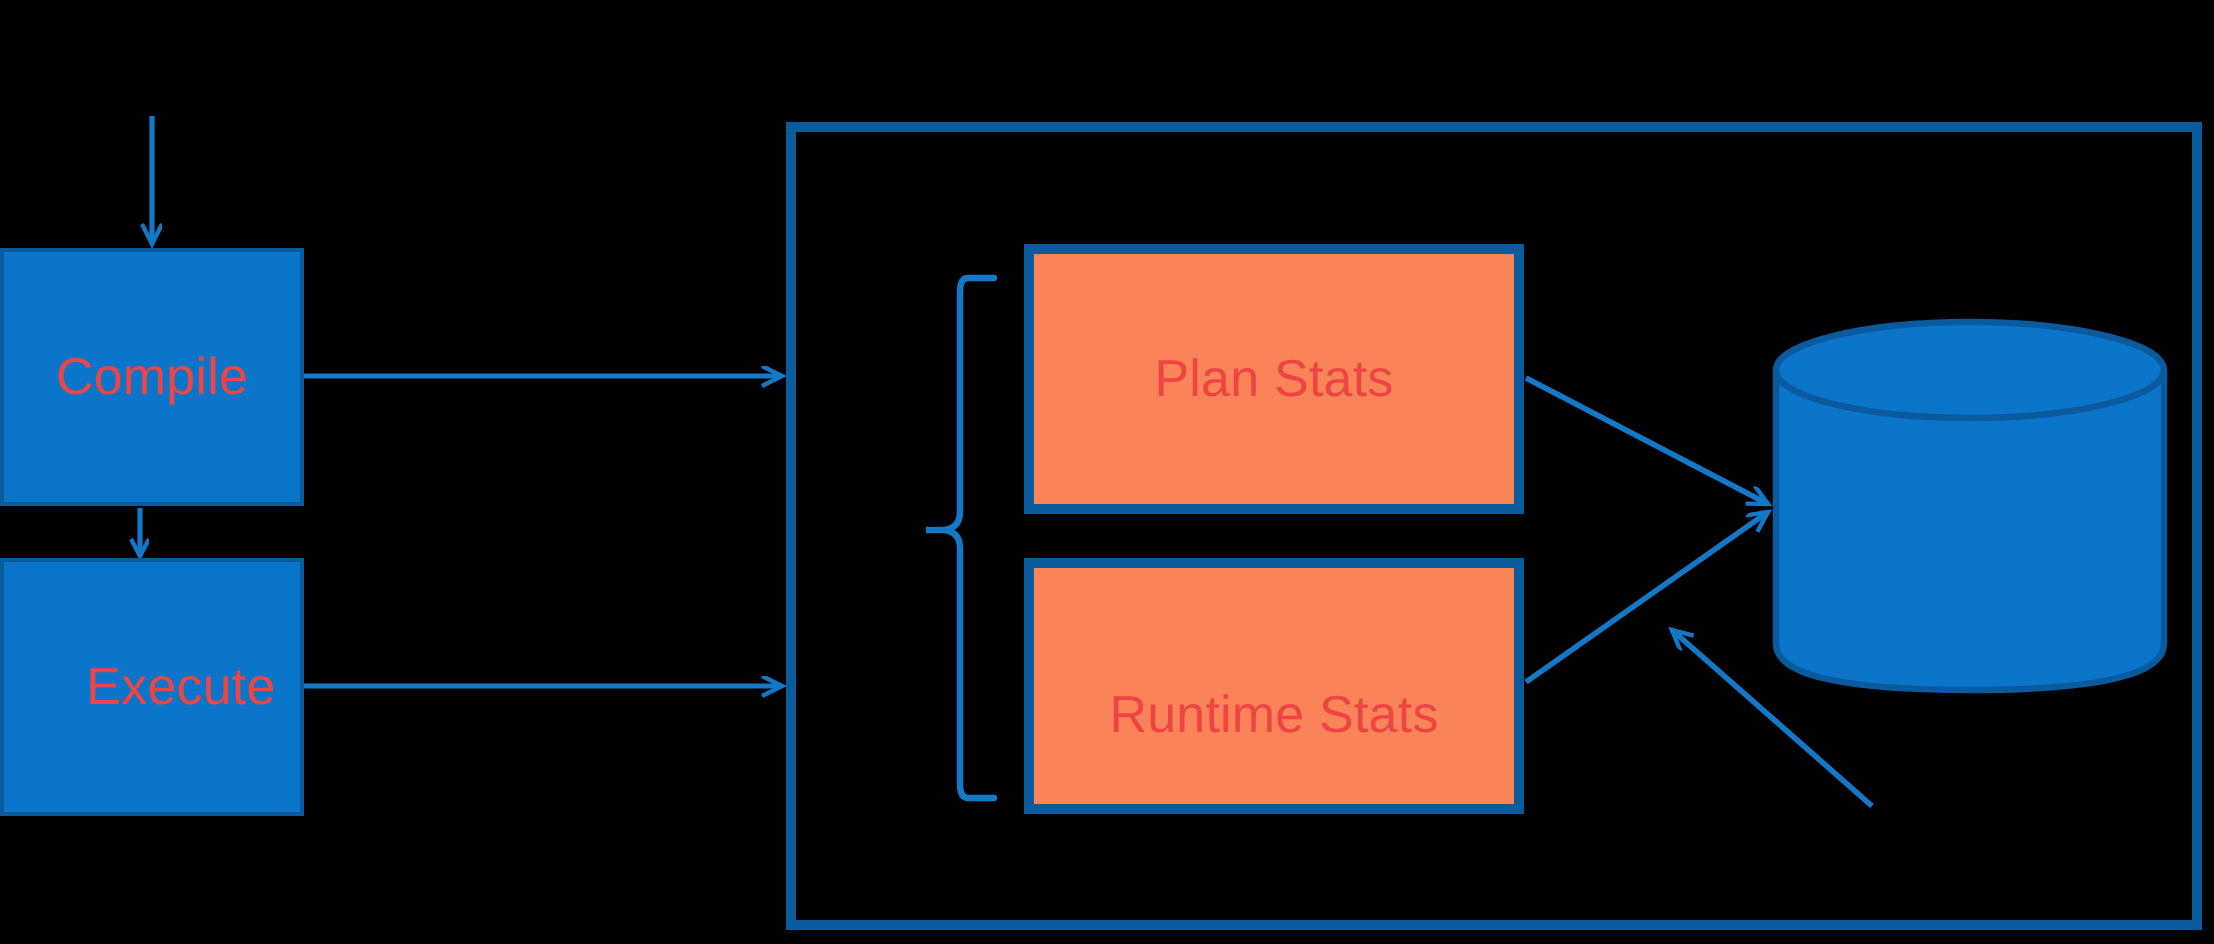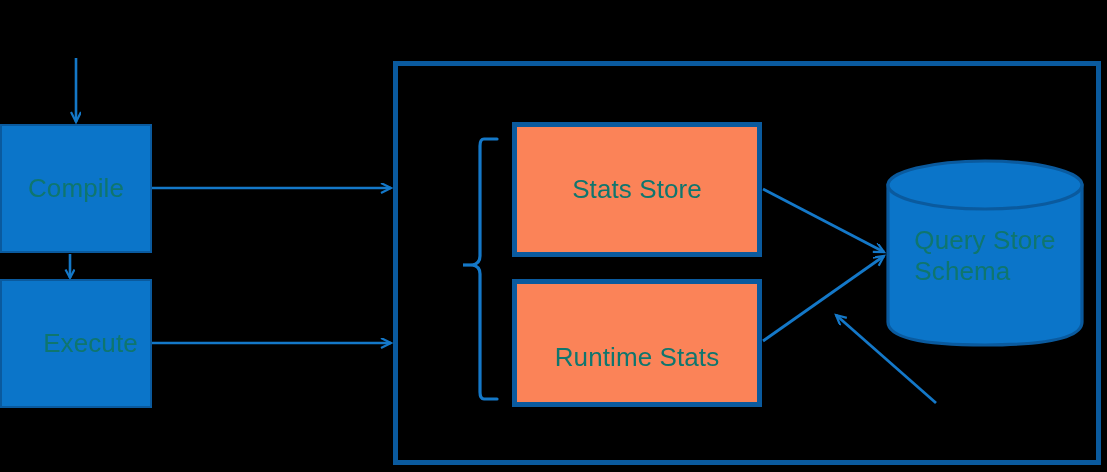--- a/index.html
+++ b/index.html
@@ -20,22 +20,22 @@
     left: 0;
     top: 0;
     width: 1107px;
     height: 472px;
   }
   .node-label {
     position: absolute;
     display: flex;
     align-items: center;
     justify-content: center;
-    text-align: left;
-    color: #0f766e;
+    text-align: right;
+    color: #ef4444;
     font-family: "Liberation Sans", sans-serif;
     font-size: 26px;
     font-weight: 400;
     line-height: 1.18;
     letter-spacing: 0.1px;
     pointer-events: none;
     white-space: pre-line;
   }
   .box-blue {
     position: absolute;
@@ -90,21 +90,19 @@
     </g>
   </svg>
 
   <div class="box-blue" style="left:0px; top:124px; width:152px; height:129px;"></div>
   <div class="node-label" style="left:0px; top:124px; width:152px; height:129px;">Compile</div>
 
   <div class="box-blue" style="left:0px; top:279px; width:152px; height:129px;"></div>
   <div class="node-label" style="left:0px; top:279px; width:181px; height:129px;">Execute</div>
 
   <div class="box-orange" style="left:512px; top:122px; width:250px; height:135px;"></div>
-  <div class="node-label" style="left:512px; top:122px; width:250px; height:135px;">Stats Store</div>
+  <div class="node-label" style="left:512px; top:122px; width:250px; height:135px;">Plan Stats</div>
 
   <div class="box-orange" style="left:512px; top:279px; width:250px; height:128px;"></div>
   <div class="node-label" style="left:512px; top:279px; width:250px; height:156px;">Runtime Stats</div>
 
-  <div class="node-label" style="left:888px; top:196px; width:194px; height:120px;">Query Store
-Schema</div>
 
 </div>
 
 </body></html>

